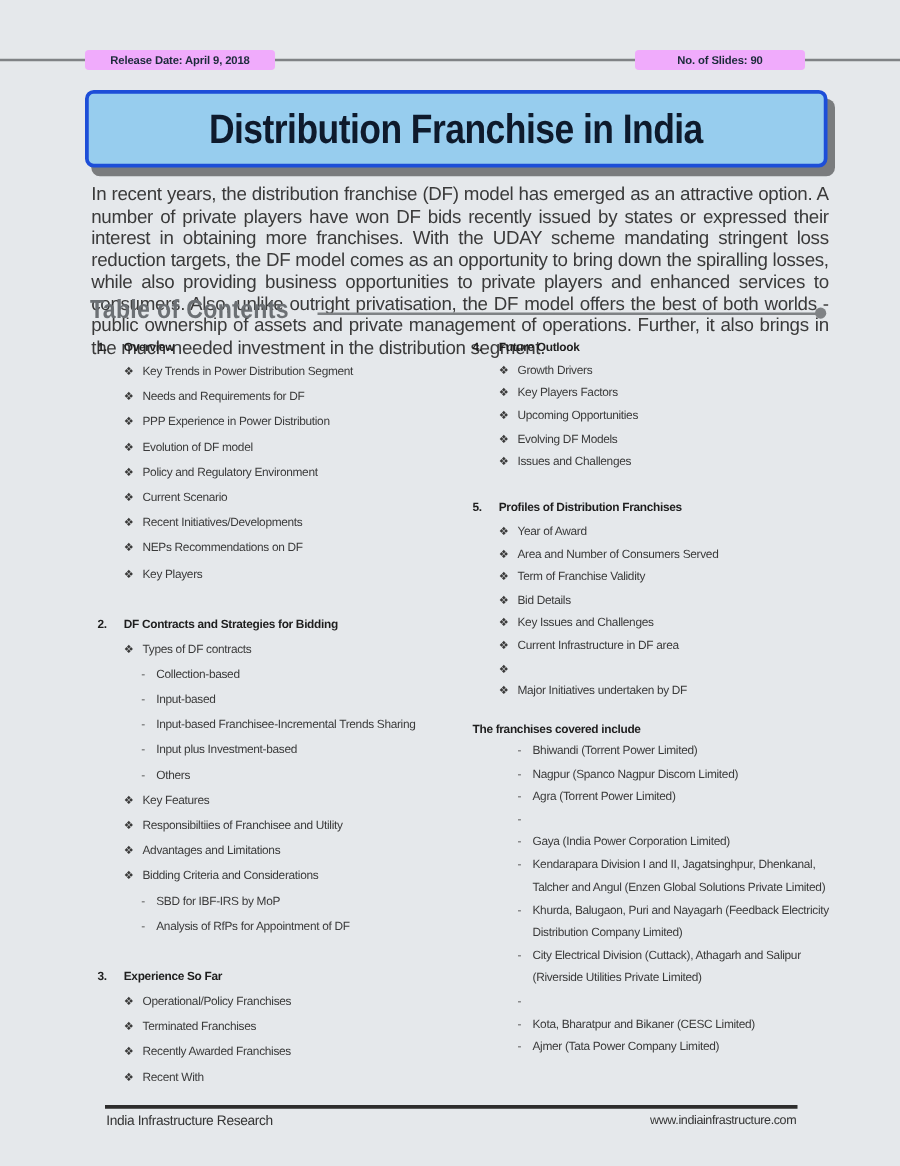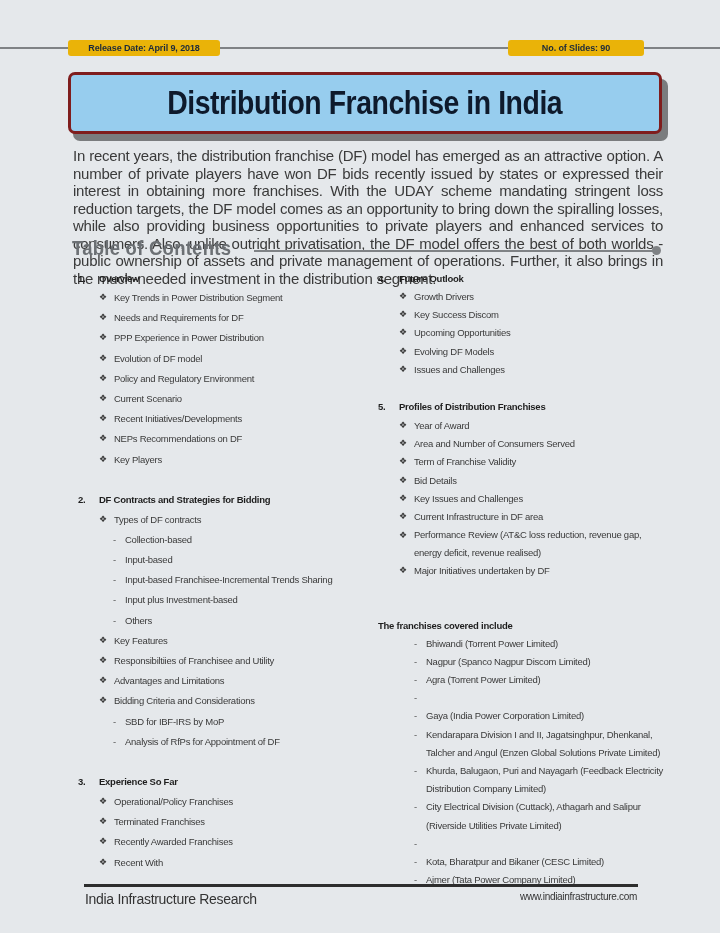--- a/index.html
+++ b/index.html
@@ -1,28 +1,28 @@
 <!DOCTYPE html>
 <html><head>
 <meta charset="utf-8">
 <style>
   * { box-sizing: border-box; margin: 0; padding: 0; }
   html, body { width: 720px; height: 933px; background: #e5e8eb; overflow: hidden; }
   body { position: relative; font-family: "Liberation Sans", sans-serif; color: #2a2a2a; }
 
   .hdr-line { position: absolute; left: 0; right: 0; top: 47px; height: 2px; background: #7f8285; }
-  .pill { position: absolute; top: 40px; height: 16px; background: #eab308; border-radius: 3px;
+  .pill { position: absolute; top: 40px; height: 16px; background: #f0abfc; border-radius: 3px;
           font-family: "Liberation Sans", sans-serif; font-weight: bold; font-size: 9px; color: #1c2a3a;
           display: flex; align-items: center; justify-content: center; letter-spacing: -0.1px; }
   .pill-left { left: 68px; width: 152px; }
   .pill-right { left: 508px; width: 136px; }
 
   .title-shadow { position: absolute; left: 73px; top: 79px; width: 595px; height: 62px; background: #7a7c7e; border-radius: 7px; }
   .title-box { position: absolute; left: 68px; top: 72px; width: 594px; height: 62px; background: #97cdee;
-               border: 3px solid #7f1d1d; border-radius: 7px; display: flex; align-items: center; justify-content: center; }
+               border: 3px solid #1d4ed8; border-radius: 7px; display: flex; align-items: center; justify-content: center; }
   .title-box h1 { font-family: "Liberation Sans", sans-serif; font-weight: bold; font-size: 33px; color: #0e1a2c;
                   letter-spacing: -0.5px; transform: scaleX(0.86); white-space: nowrap; }
 
   .intro { position: absolute; left: 73px; top: 147px; width: 590px; font-size: 15px; line-height: 17.5px;
            color: #3a3a3a; text-align: justify; letter-spacing: -0.25px; }
 
   .toc-title { position: absolute; left: 72px; top: 236px; font-weight: bold; font-size: 21px; color: #6c7074;
                letter-spacing: 0.3px; transform: scaleX(0.88); transform-origin: left center; white-space: nowrap; }
   .toc-line { position: absolute; left: 254px; top: 250px; width: 402px; height: 1.5px; background: #7f8285; }
   .toc-dot { position: absolute; left: 652px; top: 246px; width: 9px; height: 9px; border-radius: 50%; background: #7f8285; }
@@ -38,25 +38,25 @@
   .item .bullet { width: 15px; font-size: 9px; color: #3a3a3a; flex-shrink: 0; }
   .l1 { padding-left: 21px; }
   .l2 { padding-left: 35px; }
   .dash { width: 12px; flex-shrink: 0; color: #555; }
   .wrap { height: auto; line-height: 18.2px; padding-top: 0; }
 
   .col-right .item { height: 18.2px; padding-top: 3px; }
   .col-right .wrap { height: auto; line-height: 18.2px; padding-top: 0; }
   .col-right .l1 { padding-left: 21px; }
 
-  .covered-head { font-weight: bold; color: #1e1e1e; height: 18px; display: flex; align-items: center; margin-top: 24px; }
+  .covered-head { font-weight: bold; color: #1e1e1e; height: 18px; display: flex; align-items: center; }
   .fr-item { display: flex; padding-left: 36px; line-height: 18.2px; }
 
   .foot-line { position: absolute; left: 84px; top: 884px; width: 554px; height: 3px; background: #2d2d2d; }
-  .foot-left { position: absolute; left: 85px; top: 891px; font-size: 14px; color: #333; letter-spacing: -0.3px; }
+  .foot-left { position: absolute; left: 85px; top: 891px; font-size: 11px; color: #333; letter-spacing: -0.3px; }
   .foot-right { position: absolute; right: 83px; top: 891px; font-size: 10px; color: #333; letter-spacing: -0.3px; }
 </style>
 </head>
 <body>
 
 <div class="hdr-line"></div>
 <div class="pill pill-left">Release Date: April 9, 2018</div>
 <div class="pill pill-right">No. of Slides: 90</div>
 
 <div class="title-shadow"></div>
@@ -204,21 +204,21 @@
     <div class="sec-head">
       <span class="sec-num">4.</span>
       <span>Future Outlook</span>
     </div>
     <div class="item l1">
         <span class="bullet">❖</span>
         <span>Growth Drivers</span>
       </div>
     <div class="item l1">
         <span class="bullet">❖</span>
-        <span>Key Success Discom</span>
+        <span>Key Players Factors</span>
       </div>
     <div class="item l1">
         <span class="bullet">❖</span>
         <span>Upcoming Opportunities</span>
       </div>
     <div class="item l1">
         <span class="bullet">❖</span>
         <span>Evolving DF Models</span>
       </div>
     <div class="item l1">
@@ -253,21 +253,20 @@
     <div class="item l1">
         <span class="bullet">❖</span>
         <span>Key Issues and Challenges</span>
       </div>
     <div class="item l1">
         <span class="bullet">❖</span>
         <span>Current Infrastructure in DF area</span>
       </div>
     <div class="item l1 wrap">
         <span class="bullet">❖</span>
-        <span style="width:252px">Performance Review (AT&amp;C loss reduction, revenue gap, energy deficit, revenue realised)</span>
       </div>
     <div class="item l1">
         <span class="bullet">❖</span>
         <span>Major Initiatives undertaken by DF</span>
       </div>
   </div>
 
   <div style="height:12px"></div>
 
   <div class="section">

